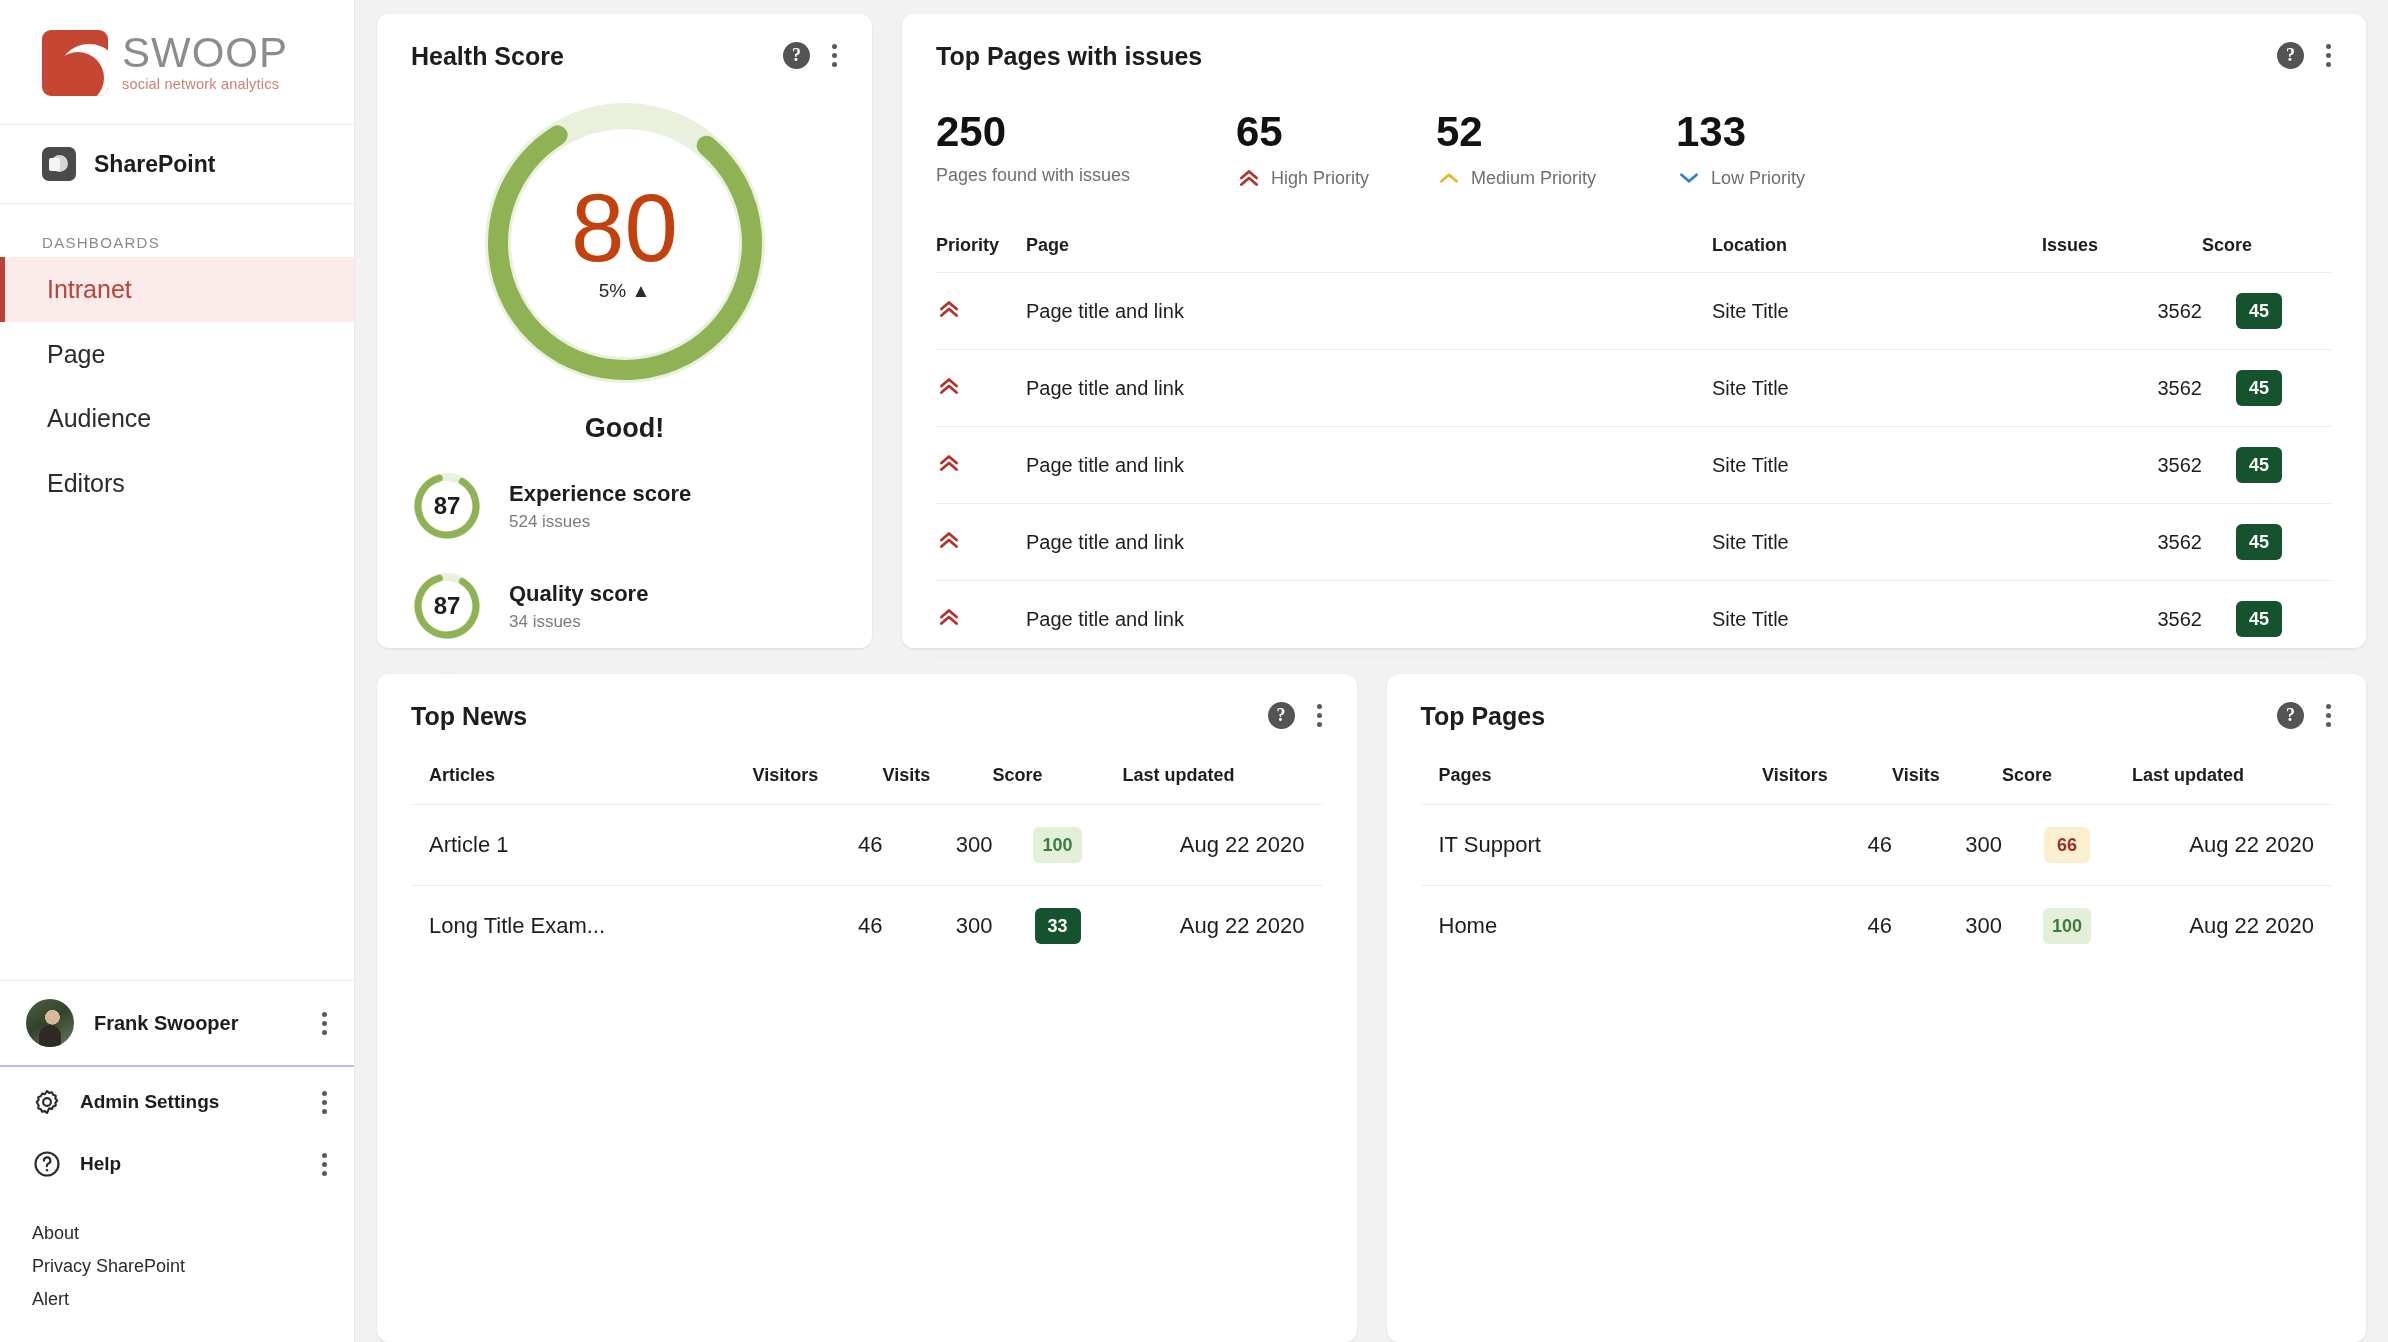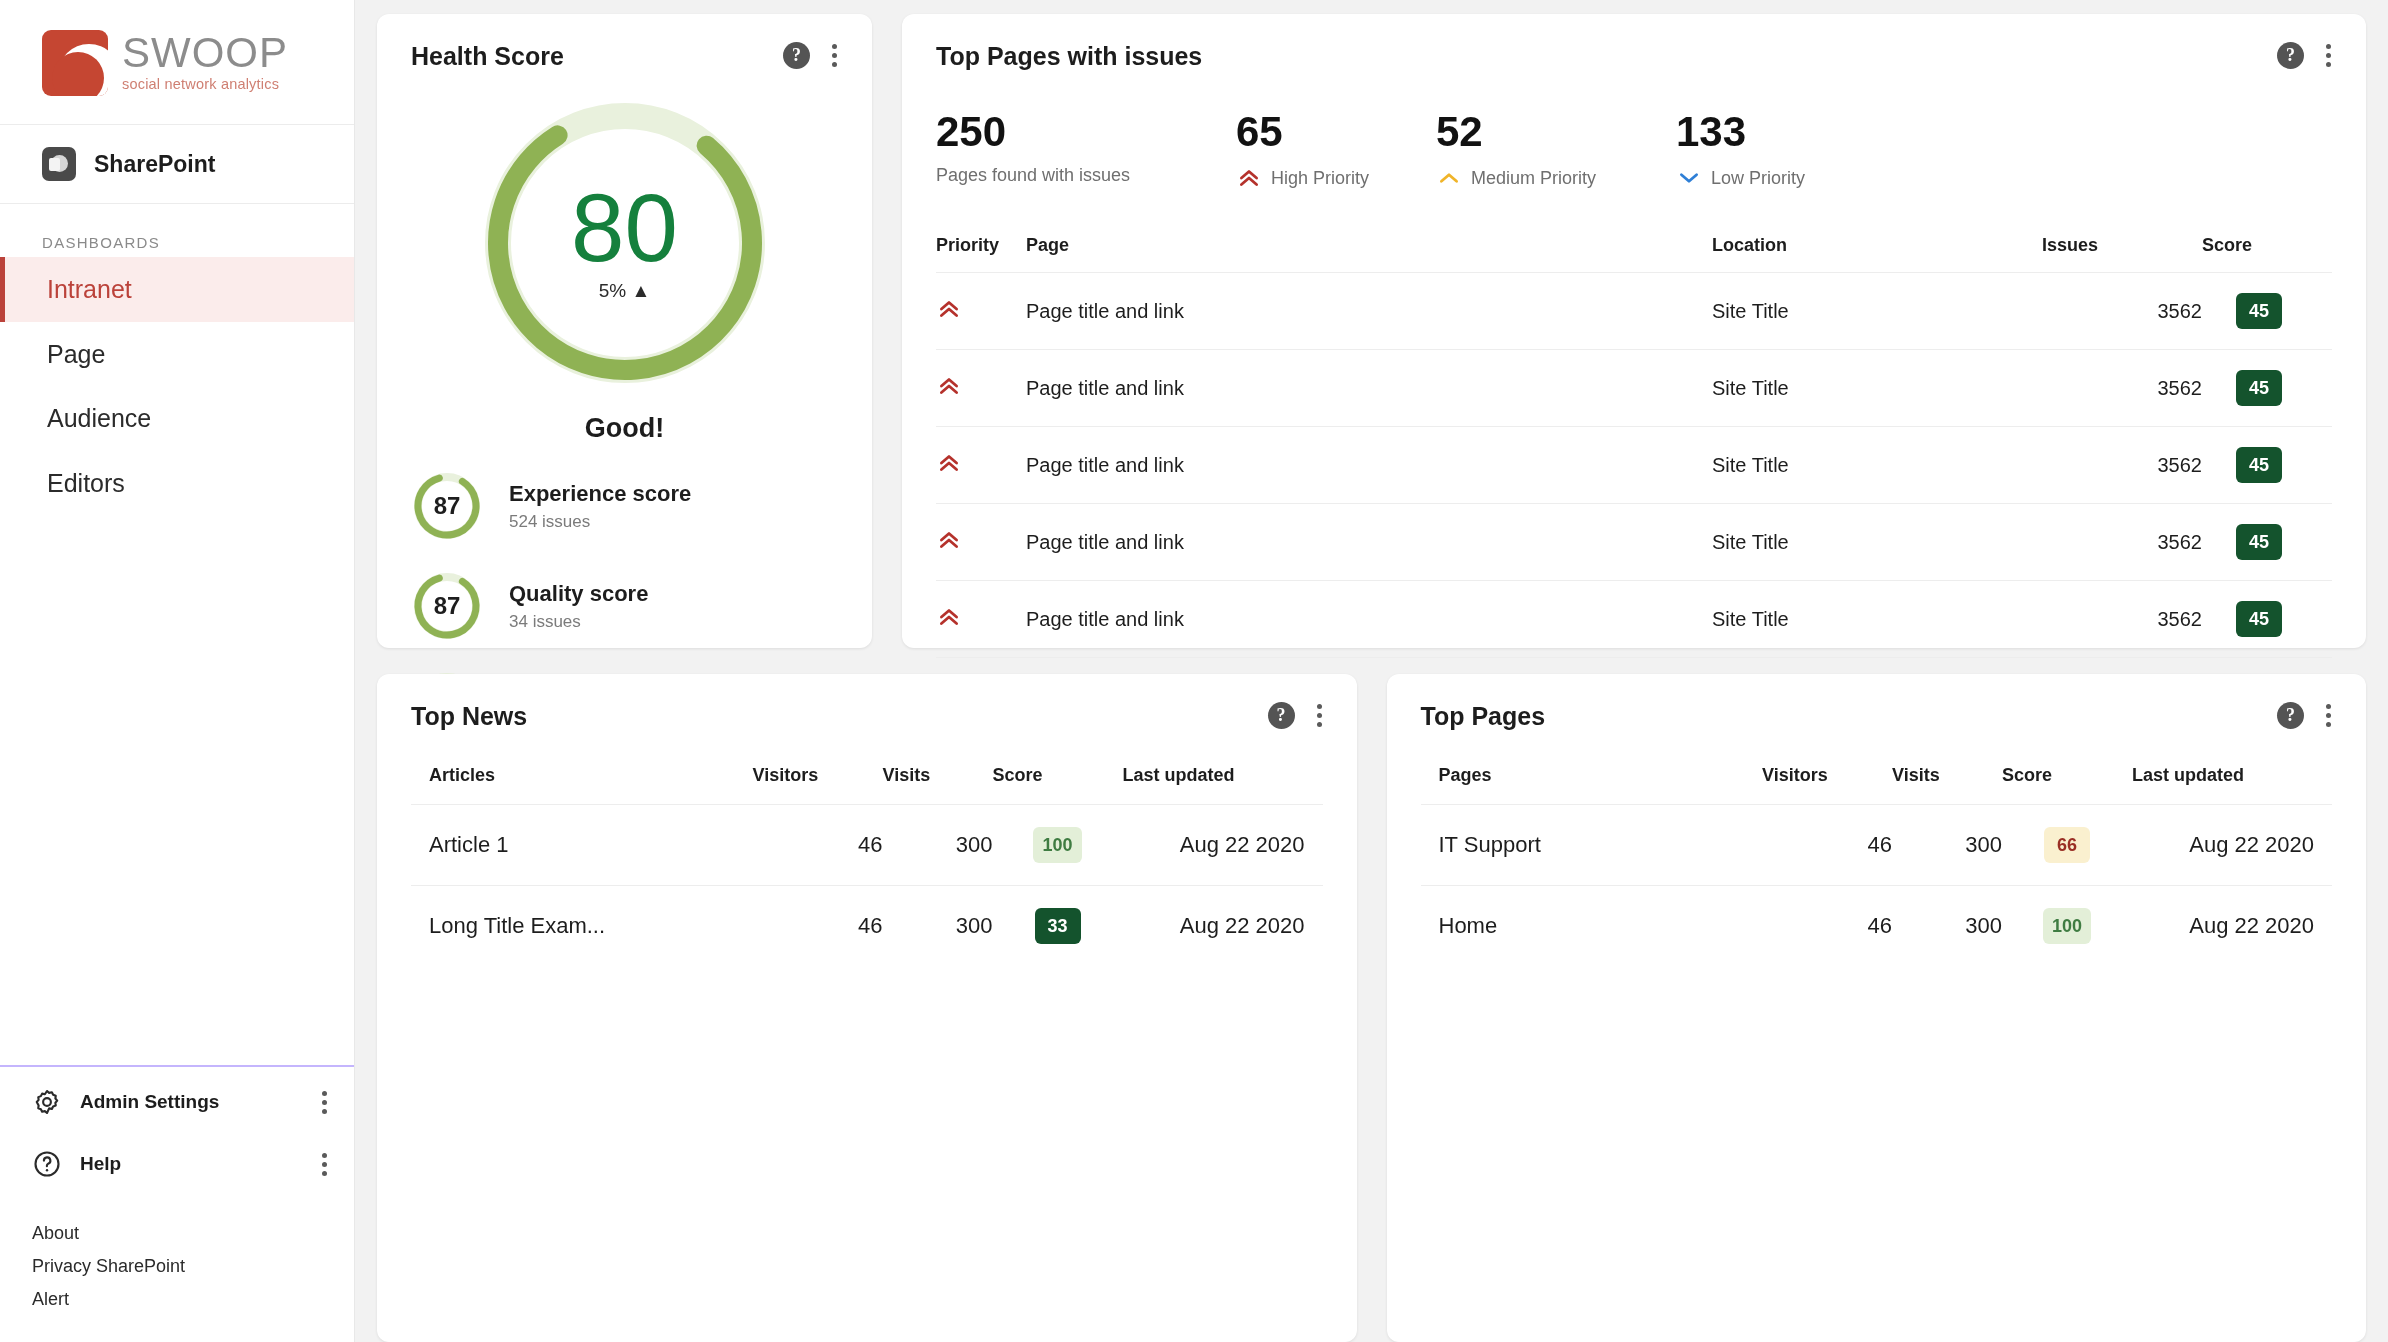--- a/index.html
+++ b/index.html
@@ -145,21 +145,21 @@
 
   
   .health { width: 495px; flex: none; }
   .gauge-wrap { display: flex; justify-content: center; margin-top: 22px; }
   .gauge { position: relative; width: 300px; height: 300px; }
   .gauge svg { transform: rotate(-90deg); display: block; }
   .gauge-center {
     position: absolute; inset: 0;
     display: flex; flex-direction: column; align-items: center; justify-content: center;
   }
-  .gauge-num { font-size: 96px; font-weight: 400; color: #15803d; line-height: .92; }
+  .gauge-num { font-size: 96px; font-weight: 400; color: #c2410c; line-height: .92; }
   .gauge-delta { font-size: 19px; color: #2b2b2b; margin-top: 8px; }
   .gauge-verdict {
     text-align: center; font-size: 27px; font-weight: 700;
     color: #1d1d1d; margin-top: 20px;
   }
 
   .sub-list { margin-top: 26px; display: flex; flex-direction: column; gap: 28px; }
   .sub-item { display: flex; align-items: center; gap: 26px; }
   .mini-gauge { position: relative; width: 72px; height: 72px; flex: none; }
   .mini-gauge svg { transform: rotate(-90deg); display: block; }
@@ -259,20 +259,29 @@
 
     <div id="nav-list">
         <div class="nav-item active">Intranet</div>
         <div class="nav-item">Page</div>
         <div class="nav-item">Audience</div>
         <div class="nav-item">Editors</div>
       </div>
 
     <div class="nav-spacer"></div>
 
+    <div class="user-row">
+      <div class="avatar"></div>
+      <div class="user-name">Frank Swooper</div>
+      <div class="kebab">
+          <i></i>
+          <i></i>
+          <i></i>
+        </div>
+    </div>
 
     <div class="opt-row first">
       <svg class="ico-svg" viewBox="0 0 24 24" fill="none" stroke="#2b2b2b" stroke-width="1.7">
         <circle cx="12" cy="12" r="3.1"></circle>
         <path d="M12 3.2l1.7 1.5 2.2-.5 1 2 2.1.8-.3 2.2 1.5 1.7-1.5 1.7.3 2.2-2.1.8-1 2-2.2-.5L12 20.8l-1.7-1.5-2.2.5-1-2-2.1-.8.3-2.2L3.8 12l1.5-1.7-.3-2.2 2.1-.8 1-2 2.2.5z" stroke-linejoin="round"></path>
       </svg>
       <div class="opt-label">Admin Settings</div>
       <div class="kebab">
           <i></i>
           <i></i>

